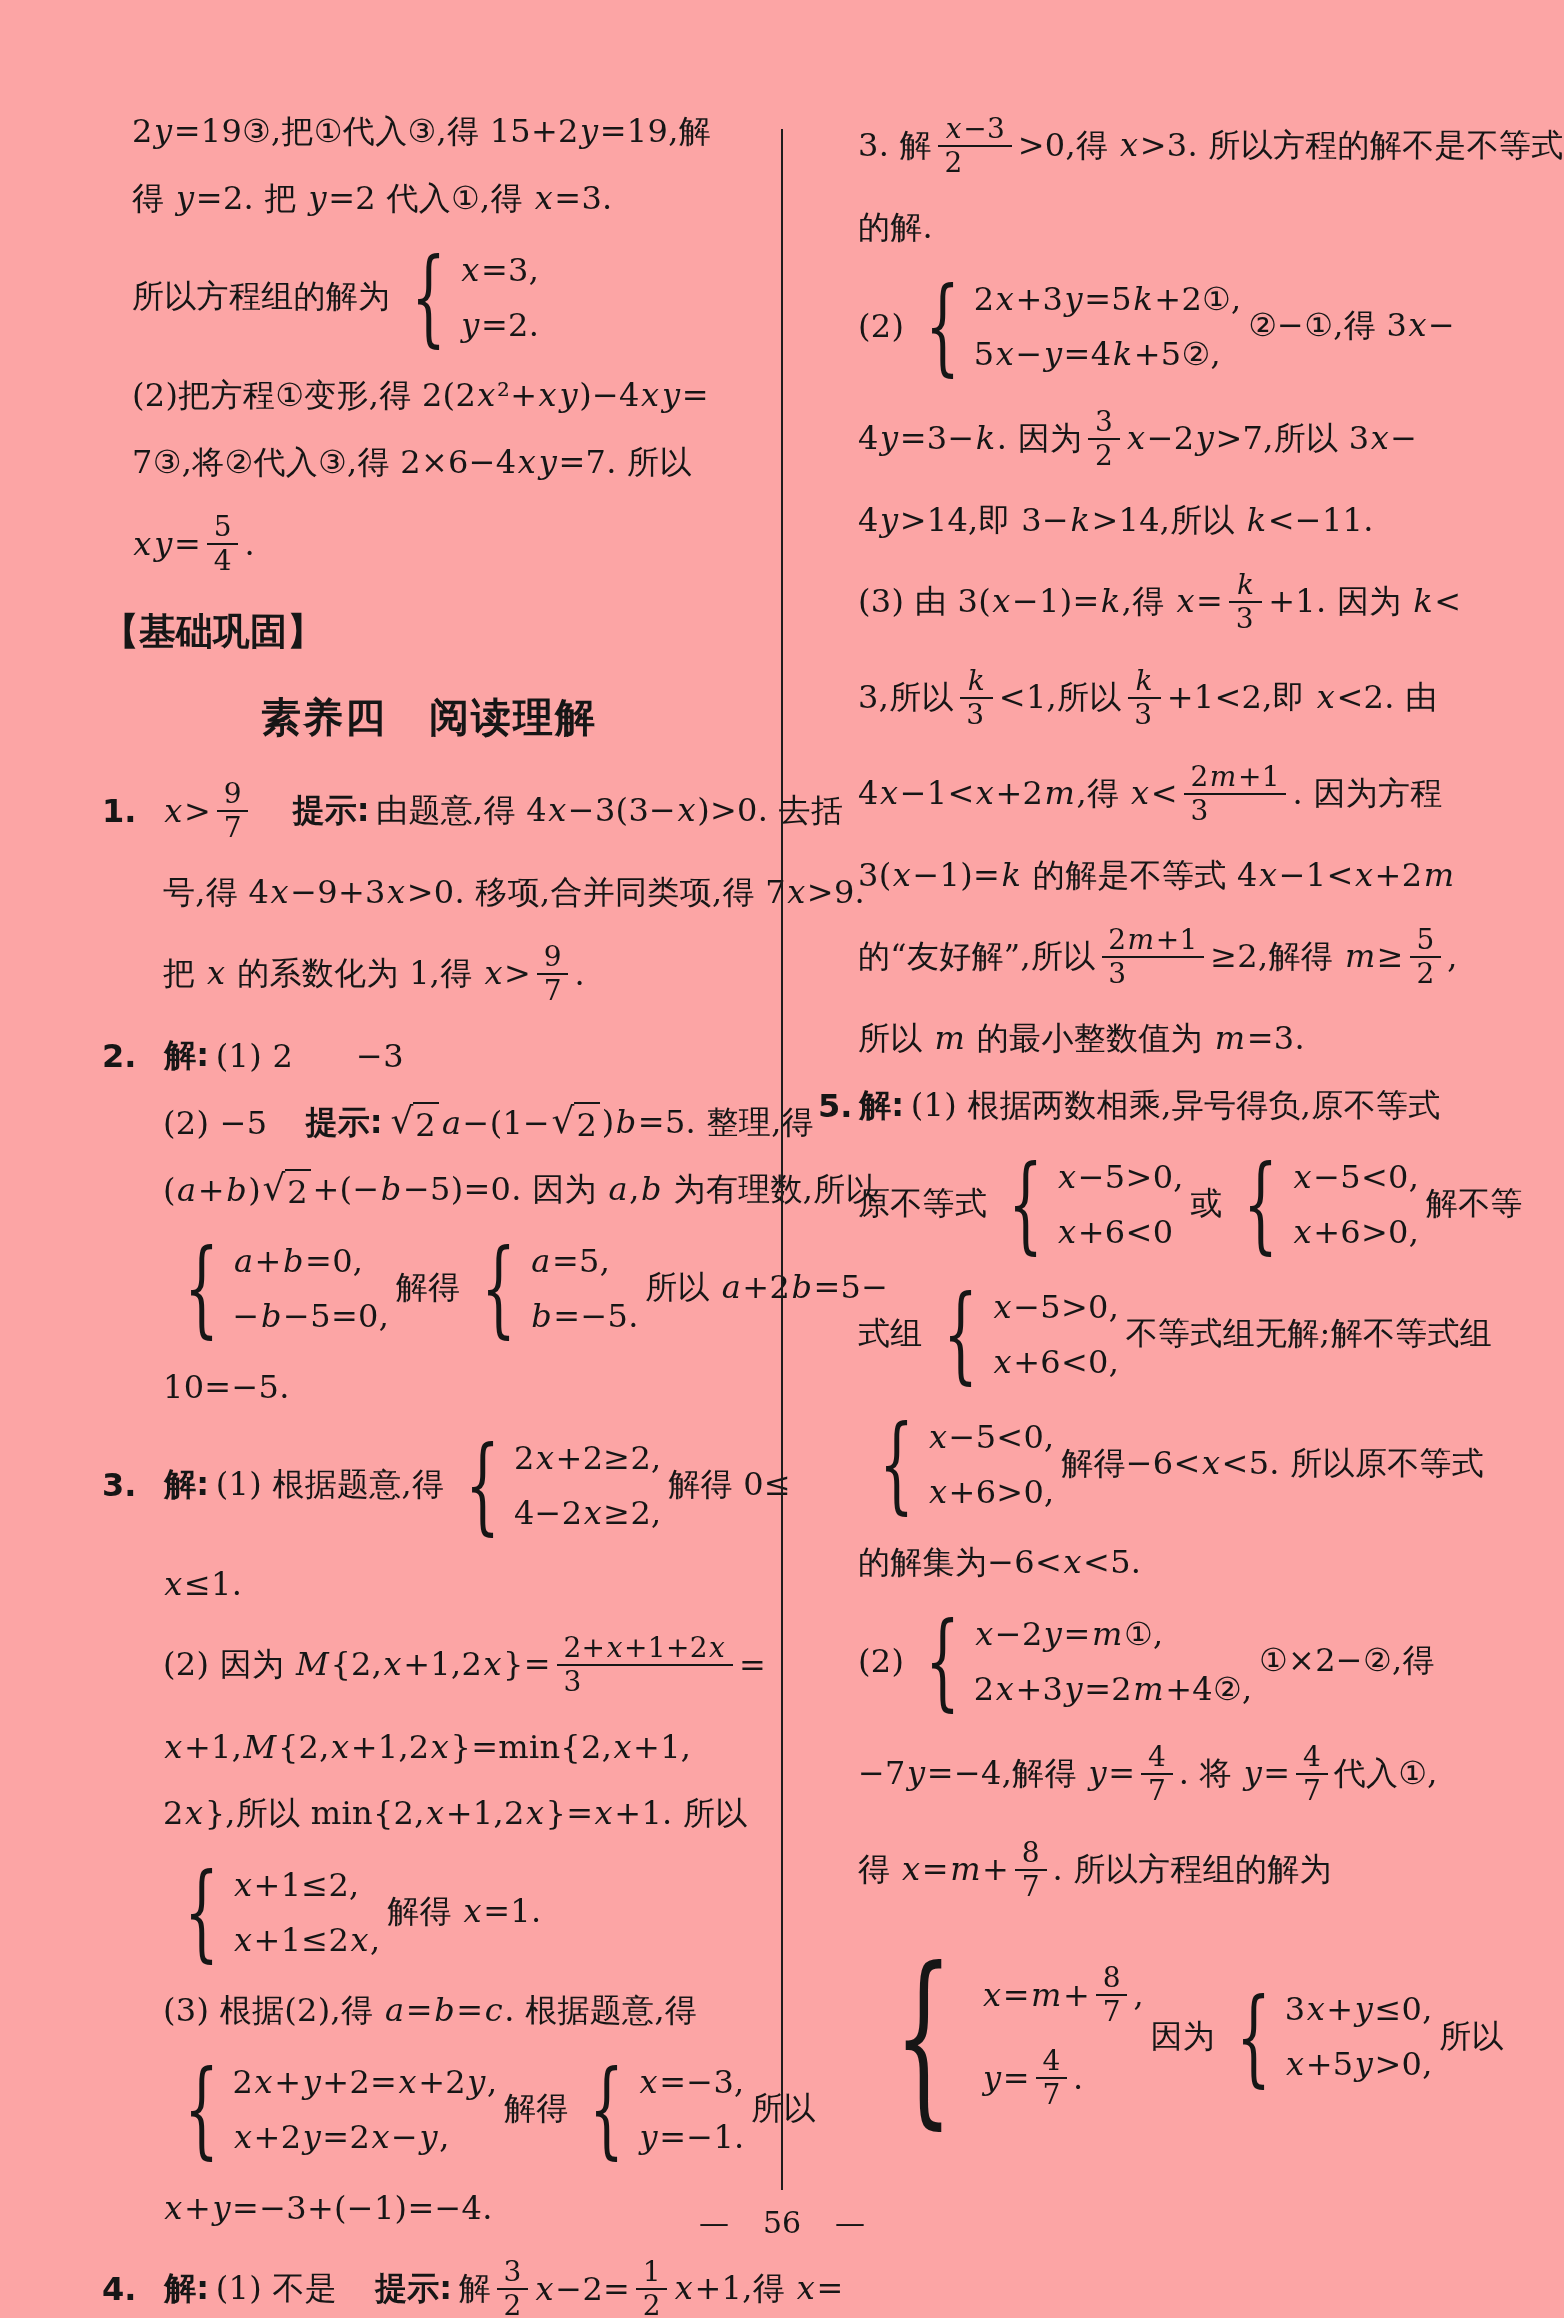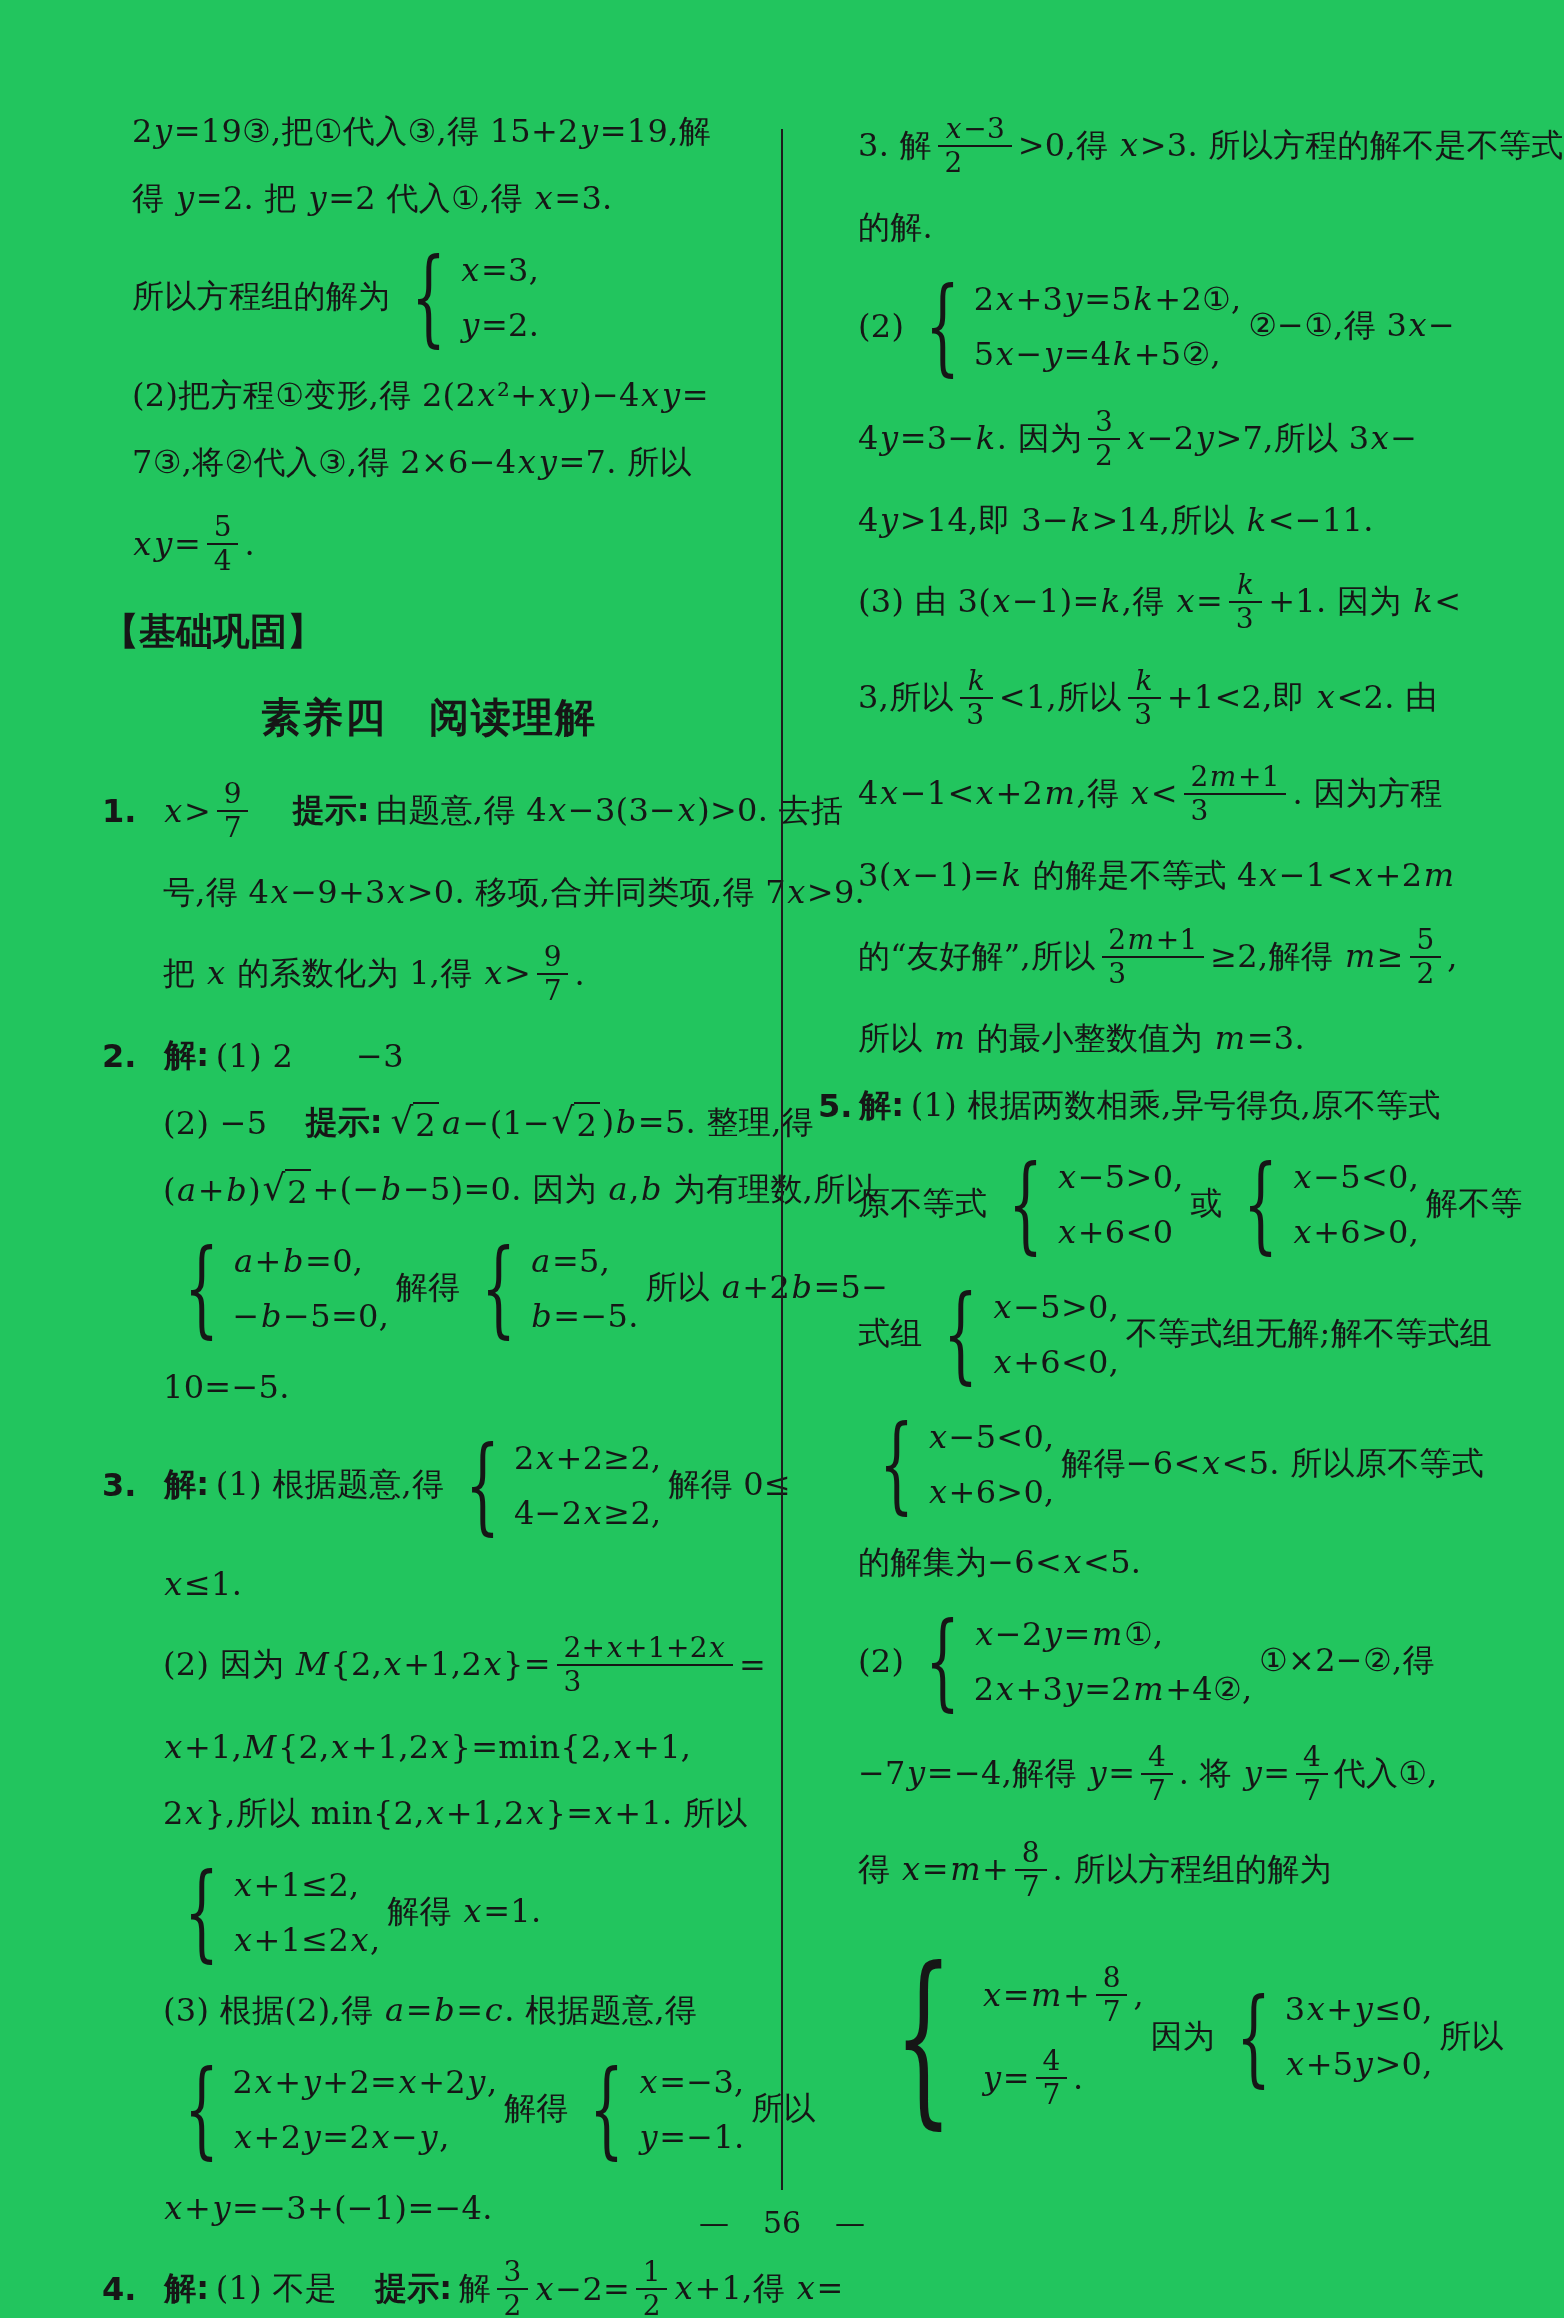--- a/index.html
+++ b/index.html
@@ -1,21 +1,21 @@
 <!DOCTYPE html>
 <html style="font-size:10.5px"><head>
 <meta charset="utf-8">
 <style>
   html,body{margin:0;padding:0;}
   body{
     width:1564px;height:2319px;position:relative;background:#ffffff;
     font-family:"DejaVu Serif","DejaVu Sans","Liberation Serif",serif;
     color:#161616;font-size:32px;overflow:hidden;
   }
-  .page{position:absolute;inset:0;background:#22c55e;}
+  .page{position:absolute;inset:0;background:#fca5a5;}
   .col{position:absolute;top:98px;}
   .col-left{left:102px;width:654px;}
   .col-right{left:778px;width:721px;margin-left:40px;}
   .divider{position:absolute;left:781px;top:129px;width:2px;height:2061px;background:#1d1d1d;}
   .line{display:flex;align-items:center;white-space:nowrap;}
   .col-left  .line{padding-left:61px;}
   .col-right .line{padding-left:40px;}
   .line.ind0{padding-left:30px;}
   .plain{height:67px;}
   .med{height:96px;}

